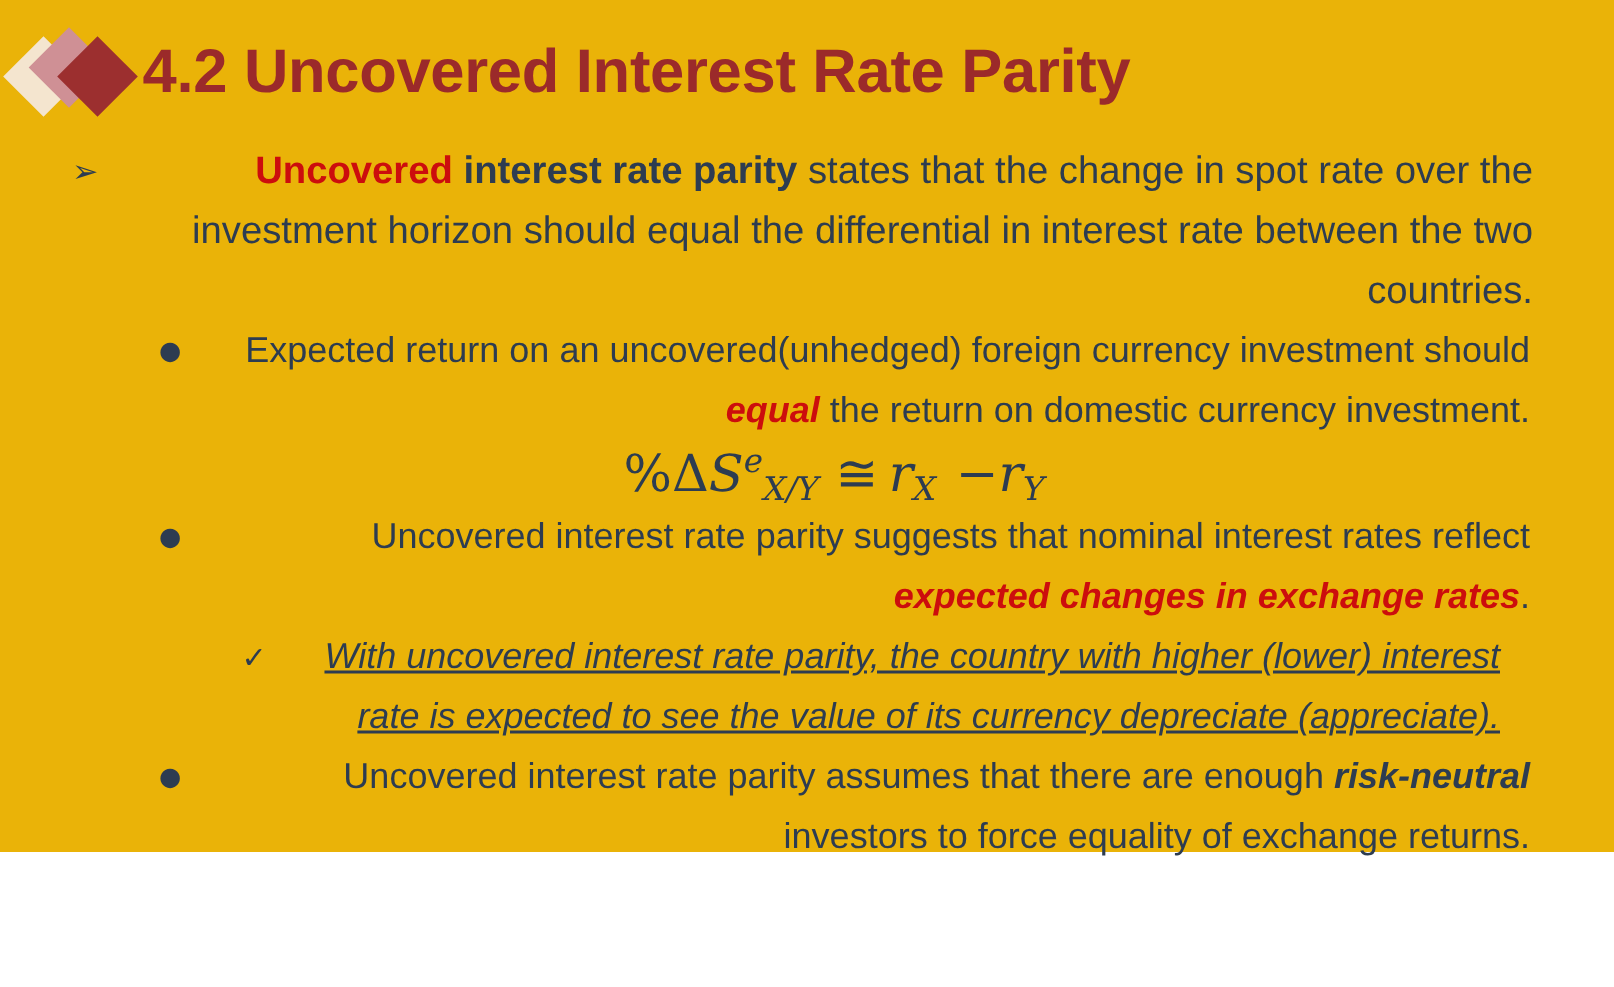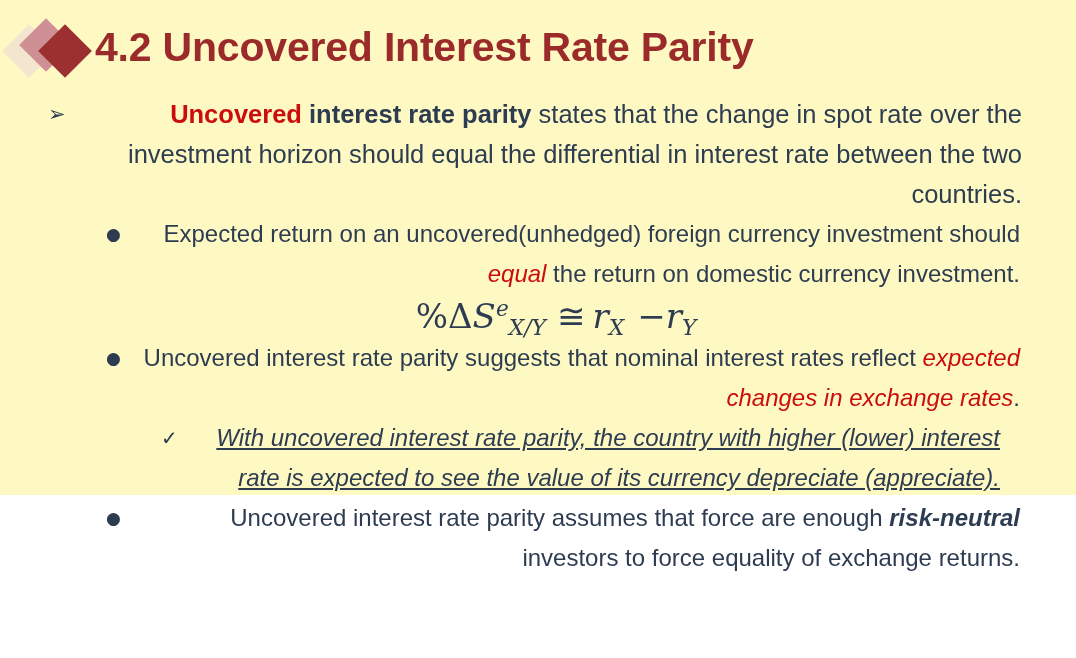--- a/index.html
+++ b/index.html
@@ -11,22 +11,22 @@
     width: 1076px;
     height: 658px;
     overflow: hidden;
     font-family: "Liberation Sans", sans-serif;
     -webkit-font-smoothing: antialiased;
   }
 
   .slide {
     position: relative;
     width: 1076px;
-    height: 495px;
-    background: #fef9c3;
+    height: 568px;
+    background: #eab308;
   }
 
   
   .title-row {
     position: absolute;
     left: 0;
     top: 14px;
     width: 1076px;
     height: 72px;
   }
@@ -121,21 +121,21 @@
     top: 0px;
     font-size: 20px;
     line-height: 40px;
     font-style: normal;
   }
   .lvl3 .text { text-decoration: underline; }
 
   
   .red-b       { color: #cc0d0d; font-weight: bold; }
   .navy-b      { color: #2d3c51; font-weight: bold; }
-  .red-bi      { color: #cc0d0d; font-weight: normal; font-style: italic; }
+  .red-bi      { color: #cc0d0d; font-weight: bold; font-style: italic; }
   .navy-bi     { color: #2d3c51; font-weight: bold; font-style: italic; margin-top: 48px; }
 
   
   .formula-row {
     text-align: center;
     padding: 0;
     margin: 0;
     height: 44px;
   }
   .formula {
@@ -193,17 +193,17 @@
       <span class="text"><span>Uncovered interest rate parity suggests that nominal interest rates reflect </span><span class="red-bi">expected changes in exchange rates</span><span>.</span></span>
     </div>
 
     <div class="bullet lvl3">
       <span class="marker">✓</span>
       <span class="text">With uncovered interest rate parity, the country with higher (lower) interest rate is expected to see the value of its currency depreciate (appreciate).</span>
     </div>
 
     <div class="bullet lvl2">
       <span class="marker">●</span>
-      <span class="text"><span>Uncovered interest rate parity assumes that force are enough </span><span class="navy-bi">risk-neutral</span><span> investors to force equality of exchange returns.</span></span>
+      <span class="text"><span>Uncovered interest rate parity assumes that there are enough </span><span class="navy-bi">risk-neutral</span><span> investors to force equality of exchange returns.</span></span>
     </div>
 
   </div>
 </div>
 
 </body></html>

